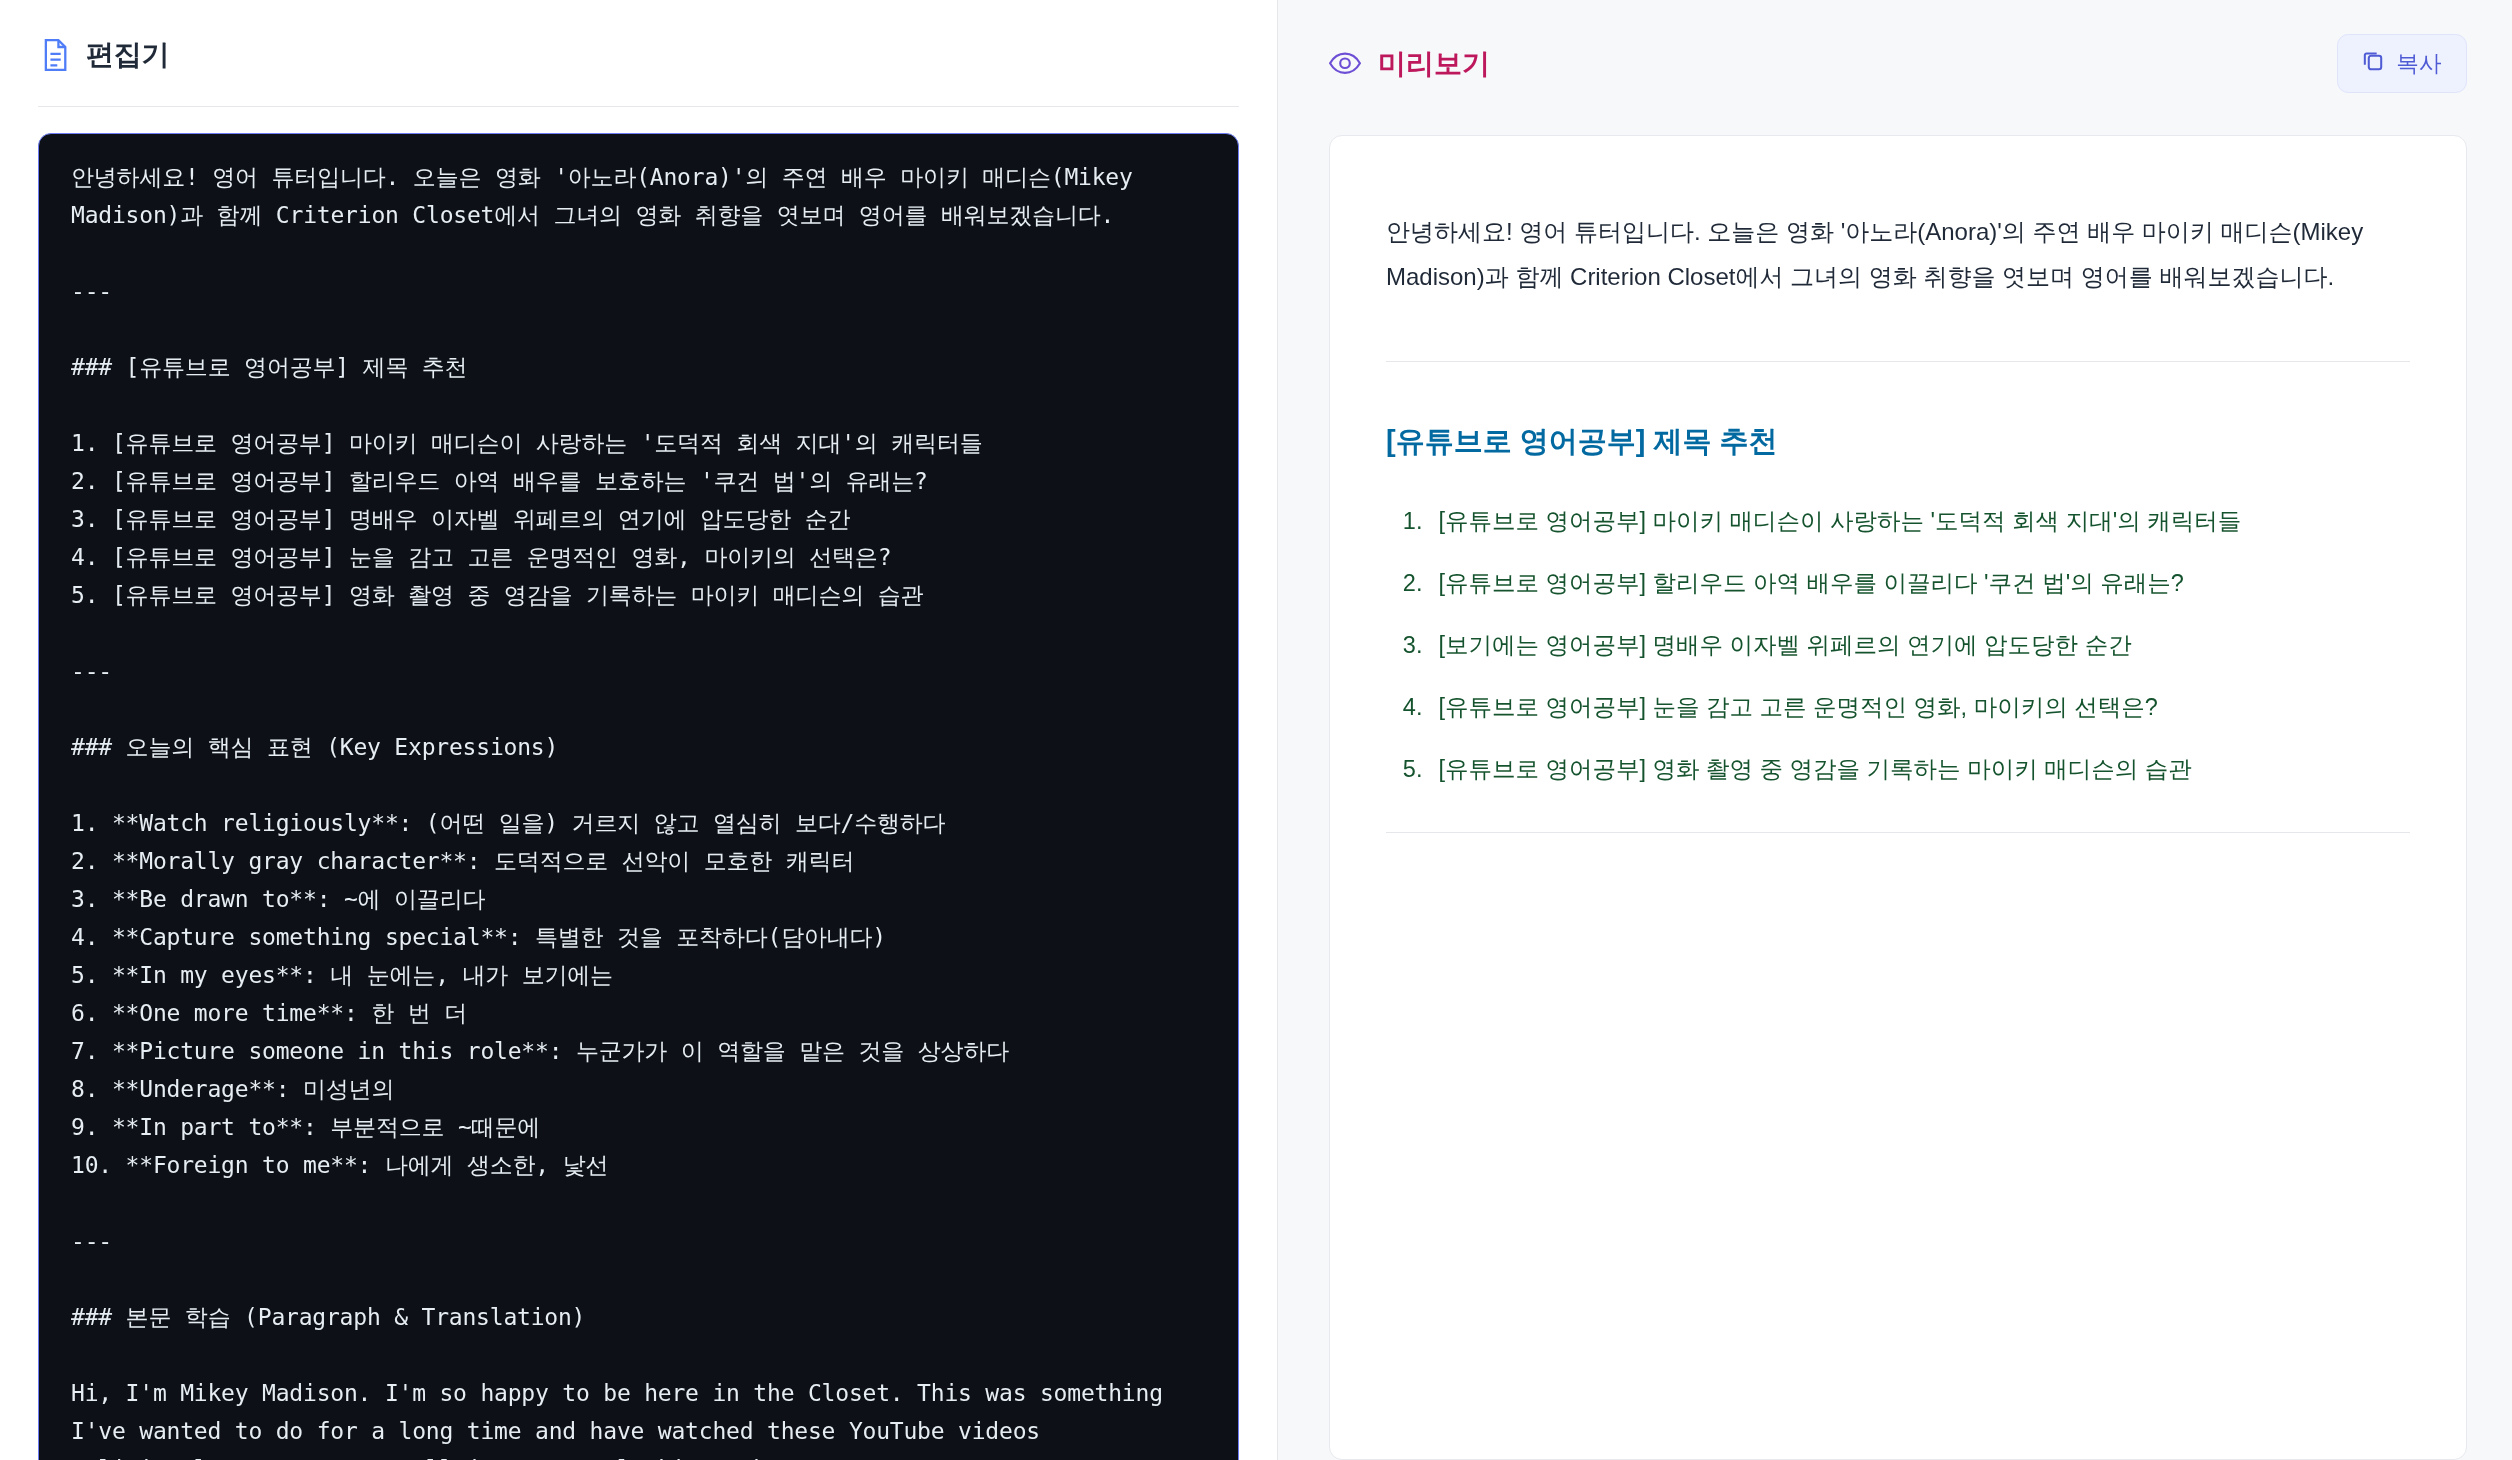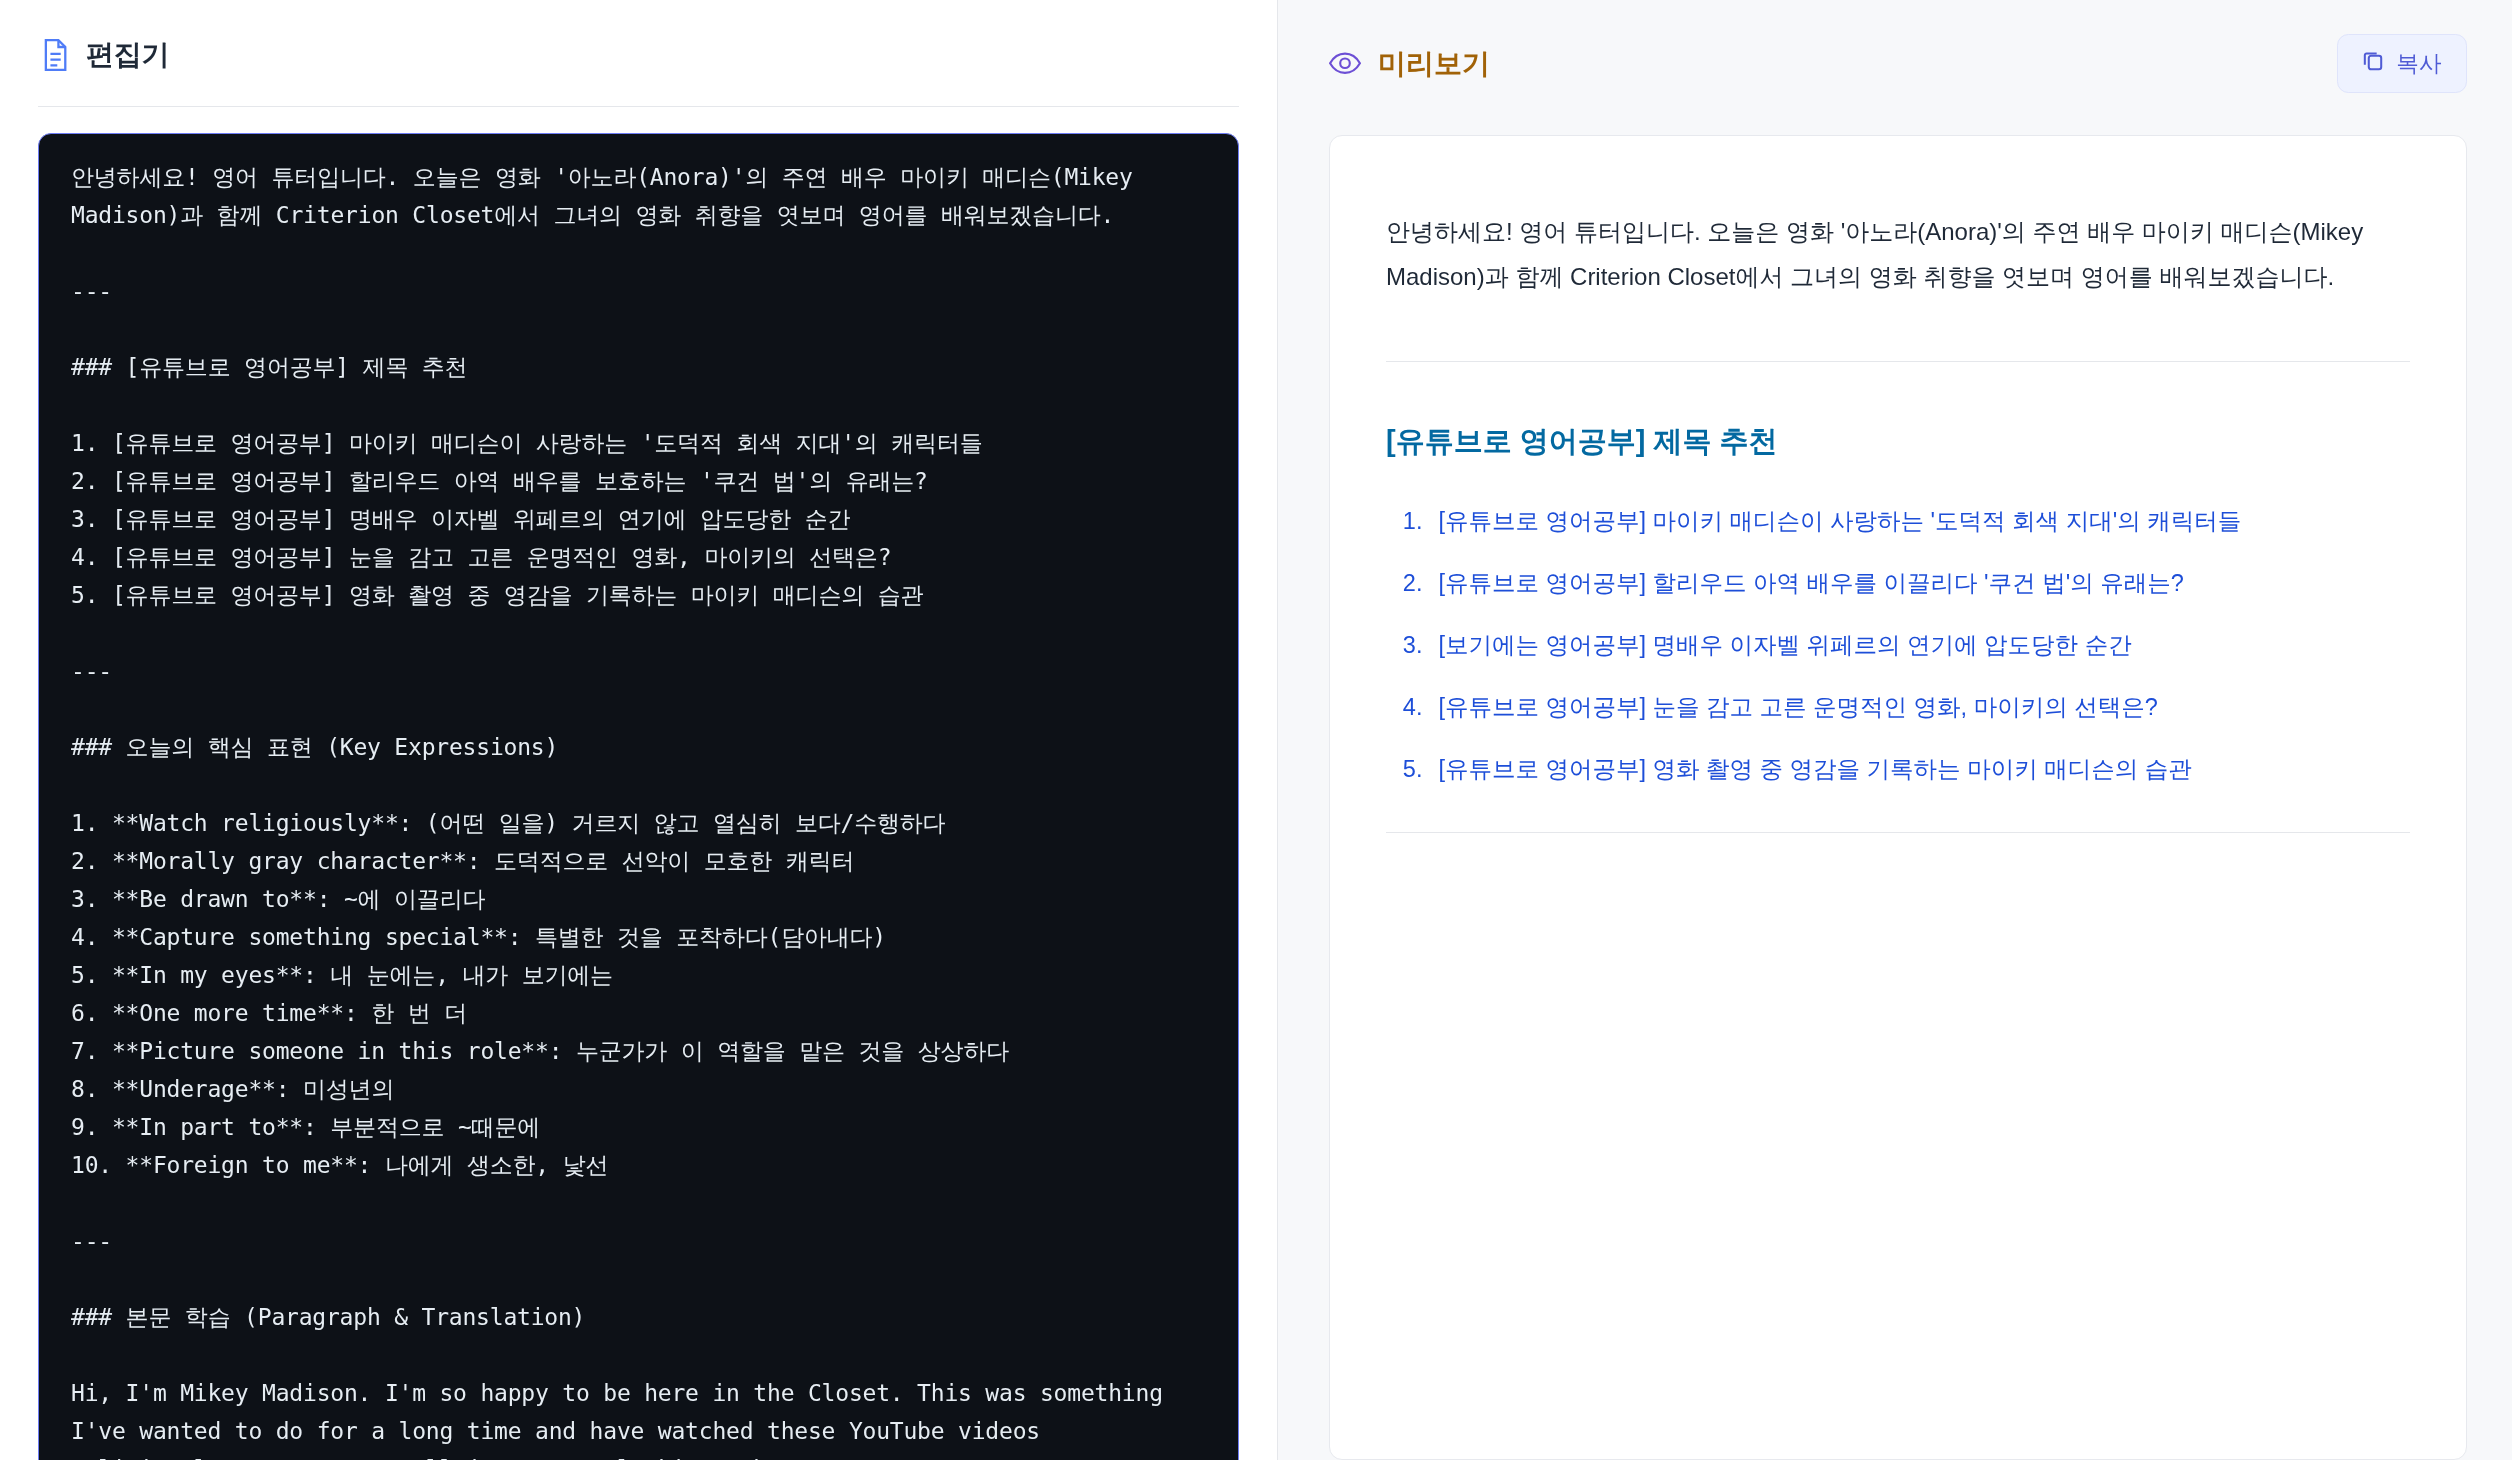--- a/index.html
+++ b/index.html
@@ -74,21 +74,21 @@
   }
   .right-header {
     display: flex;
     align-items: center;
     padding: 34px 45px 21px 51px;
     gap: 17px;
   }
   .right-header .title {
     font-size: 28px;
     font-weight: bold;
-    color: #a16207;
+    color: #be185d;
   }
   .spacer { flex: 1; }
   .copy-btn {
     display: flex;
     align-items: center;
     gap: 11.3px;
     background: #eef2ff;
     color: #4f5bd5;
     border: 0.9px solid #dfe4fb;
     border-radius: 11.3px;
@@ -160,21 +160,21 @@
   }
   .preview-h3 {
     font-size: 29px;
     font-weight: bold;
     color: #0369a1;
     margin: 0 0 41px 0;
   }
   .preview-ol {
     margin: 0;
     padding-left: 43px;
-    color: #1d4ed8;
+    color: #14532d;
     font-size: 23.5px;
     line-height: 36px;
   }
   .preview-ol li {
     margin-bottom: 26px;
     padding-left: 9.4px;
   }
   .hr2 {
     border: none;
     border-top: 0.9px solid #e5e7eb;

